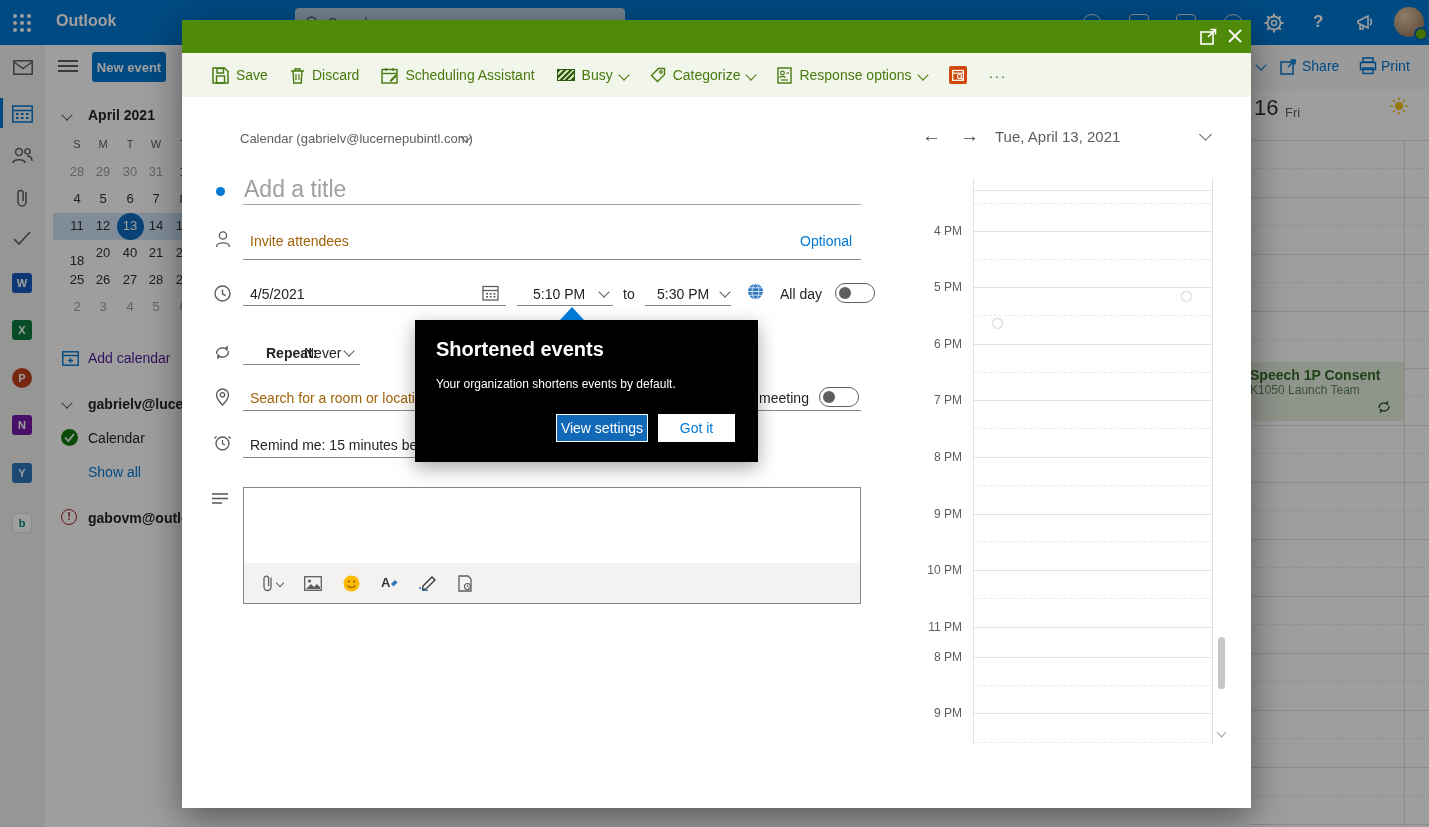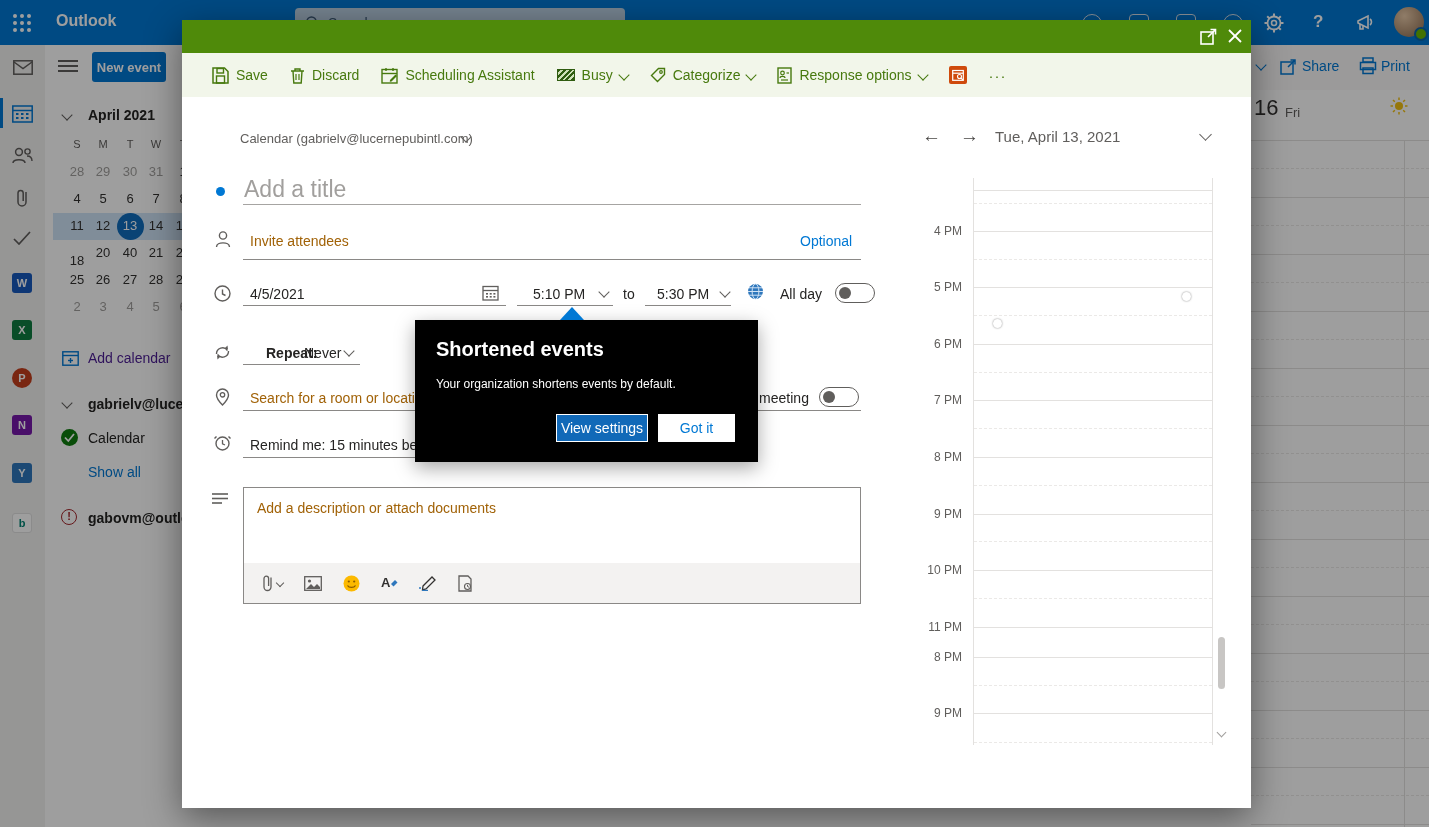--- a/index.html
+++ b/index.html
@@ -268,20 +268,31 @@
             <line x1="15" y1="9" x2="17.5" y2="9"></line>
             <line x1="3" y1="3" x2="4.8" y2="4.8"></line>
             <line x1="13.2" y1="13.2" x2="15" y2="15"></line>
             <line x1="3" y1="15" x2="4.8" y2="13.2"></line>
             <line x1="13.2" y1="4.8" x2="15" y2="3"></line>
           </g>
         </svg>
   </div>
   <div class="ab" style="left:0;top:95px;width:178px;height:687px;">
     <div class="ab" style="left:153px;top:0;width:1px;height:687px;background:#e3e1df;"></div>
+    <div class="ab" style="left:-7px;top:222px;width:160px;height:59px;background:#e8f0e3;box-sizing:border-box;padding:5px 6px;z-index:2;">
+      <div class="txt" style="font-size:14px;font-weight:bold;color:#356b28;">Speech 1P Consent</div>
+      <div class="txt" style="font-size:12px;color:#5d8457;">K1050 Launch Team</div>
+      <span class="ab" style="left:133px;top:38px;">
+        <svg width="14" height="14">
+              <path d="M2 8 a5 5 0 0 1 9 -3 M12 6 a5 5 0 0 1 -9 3" fill="none" stroke="#356b28" stroke-width="1.5"></path>
+              <path d="M11 0.5 L11.4 3.6 L8.3 3.2 Z" fill="#356b28"></path>
+              <path d="M3 13.5 L2.6 10.4 L5.7 10.8 Z" fill="#356b28"></path>
+            </svg>
+      </span>
+    </div>
   <div class="gline solid" style="top: 0px;"></div>
         <div class="gline solid" style="top: 57px;"></div>
         <div class="gline solid" style="top: 114px;"></div>
         <div class="gline solid" style="top: 171px;"></div>
         <div class="gline solid" style="top: 228px;"></div>
         <div class="gline solid" style="top: 285px;"></div>
         <div class="gline solid" style="top: 342px;"></div>
         <div class="gline solid" style="top: 399px;"></div>
         <div class="gline solid" style="top: 456px;"></div>
         <div class="gline solid" style="top: 513px;"></div>
@@ -479,21 +490,20 @@
   <span class="ab" style="left:30px;top:472px;">
     <svg width="18" height="12">
           <g stroke="#605e5c" stroke-width="1.6">
             <line x1="0" y1="2" x2="16" y2="2"></line>
             <line x1="0" y1="6.5" x2="16" y2="6.5"></line>
             <line x1="0" y1="11" x2="10" y2="11"></line>
           </g>
         </svg>
   </span>
   <div class="ab" style="left:61px;top:467px;width:618px;height:117px;border:1px solid #8a8886;box-sizing:border-box;">
-    <div class="txt ph" style="padding:12px 0 0 13px;">Add a description or attach documents</div>
     <div class="ab" style="left:0;bottom:0;width:616px;height:40px;background:#f3f2f1;display:flex;align-items:center;padding-left:18px;gap:21px;box-sizing:border-box;">
       <span style="display:flex;align-items:center;gap:4px;">
         <svg width="11" height="18">
               <path d="M9 3.5 L9 13 a3.5 3.5 0 0 1 -7 0 L2 4.5 a2.3 2.3 0 0 1 4.6 0 L6.6 12" fill="none" stroke="#605e5c" stroke-width="1.3"></path>
             </svg>
         <span class="chev" style="width:5px;height:5px;"></span>
       </span>
       <span>
         <svg width="18" height="15">
               <rect x="0.7" y="0.7" width="16.6" height="13.6" fill="none" stroke="#605e5c" stroke-width="1.3"></rect>

